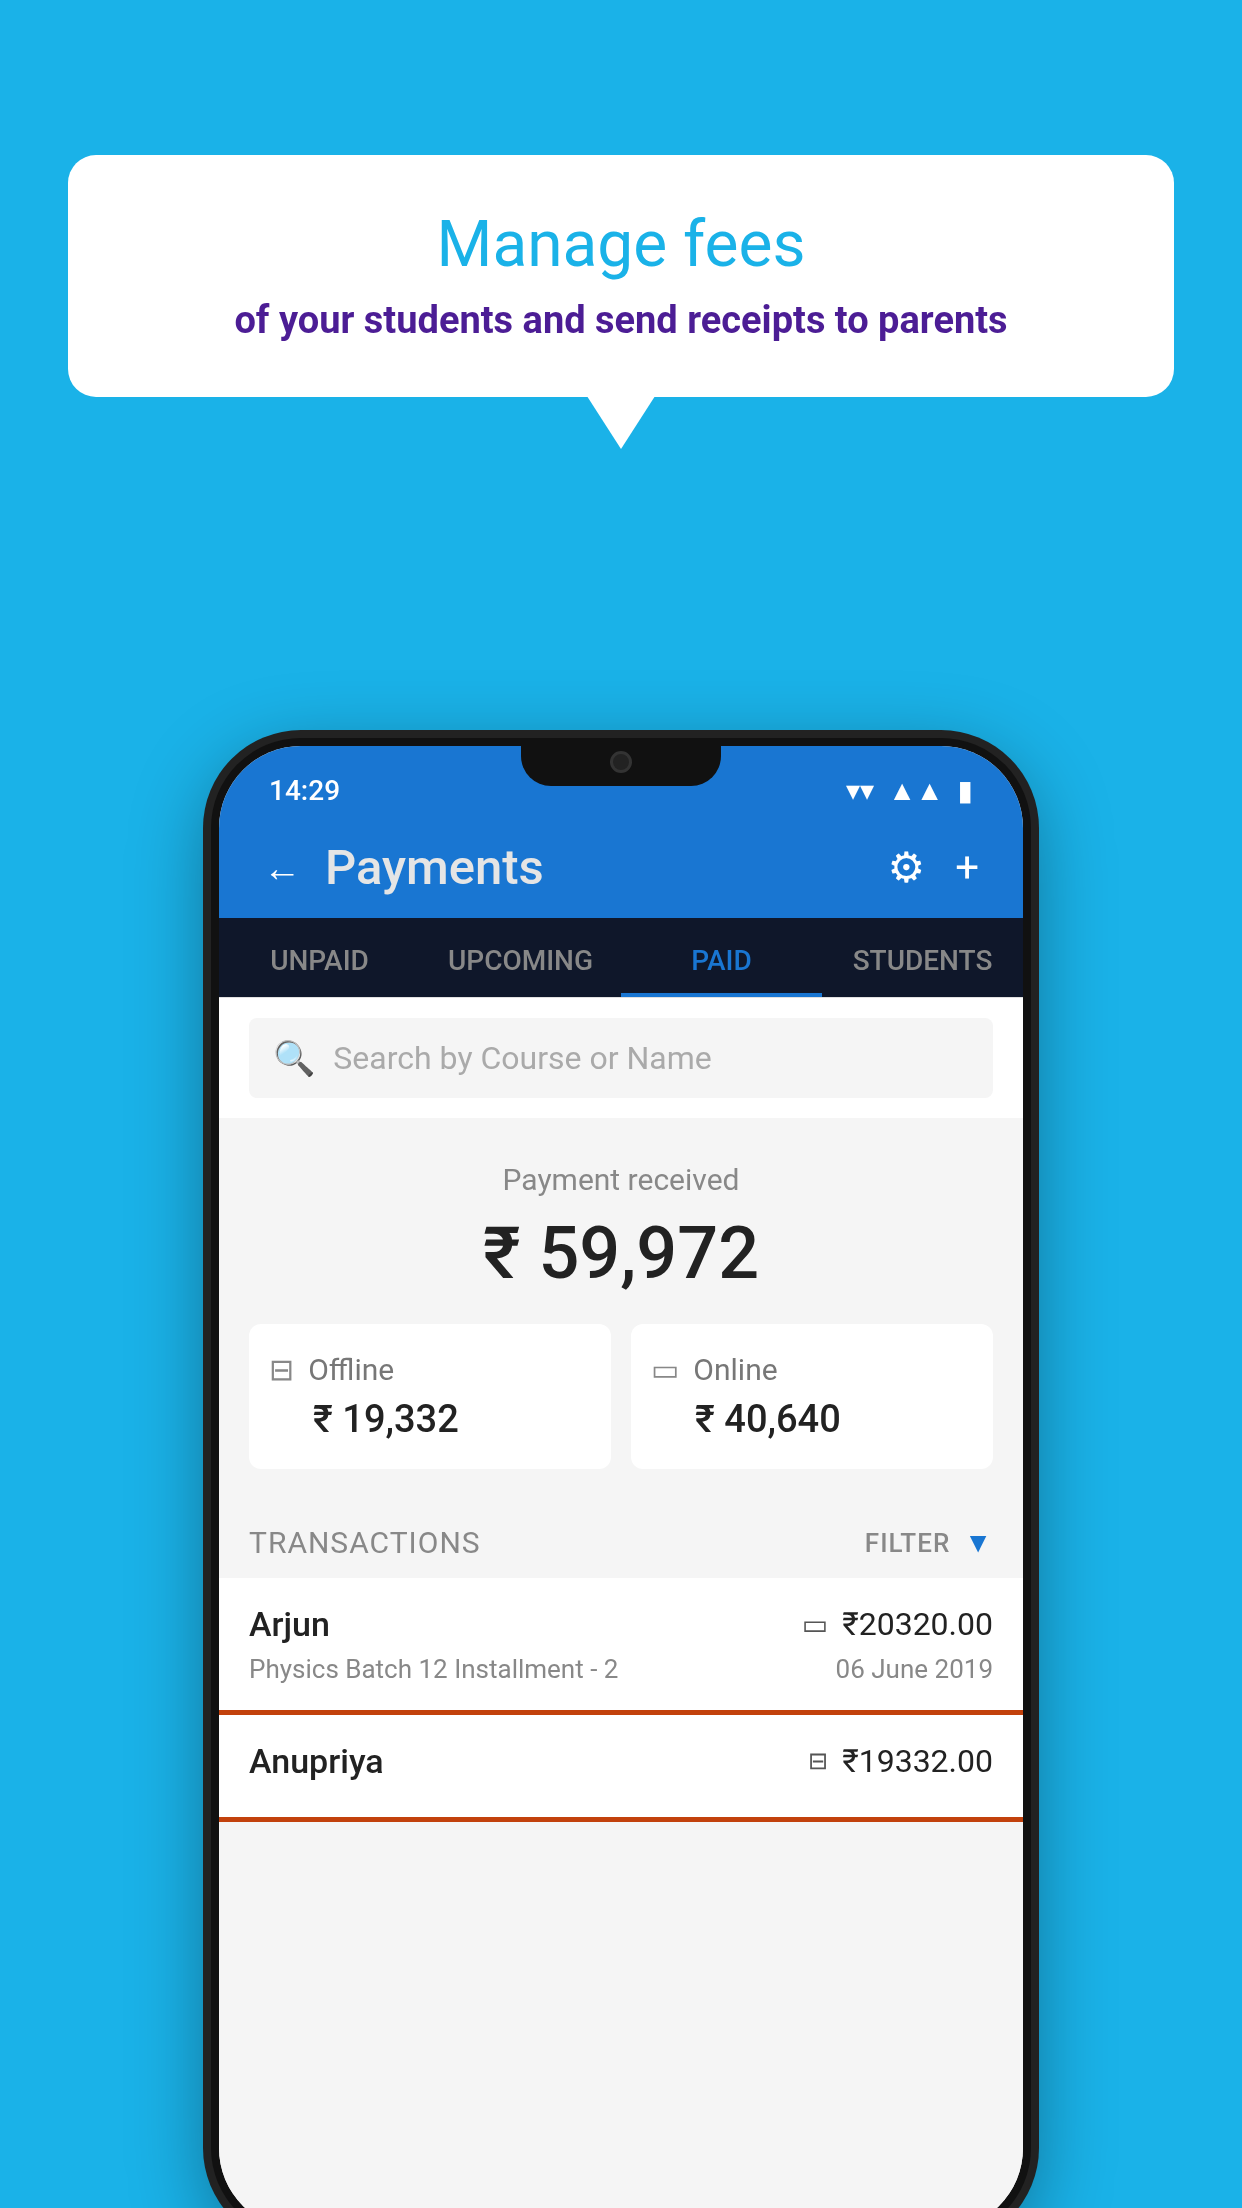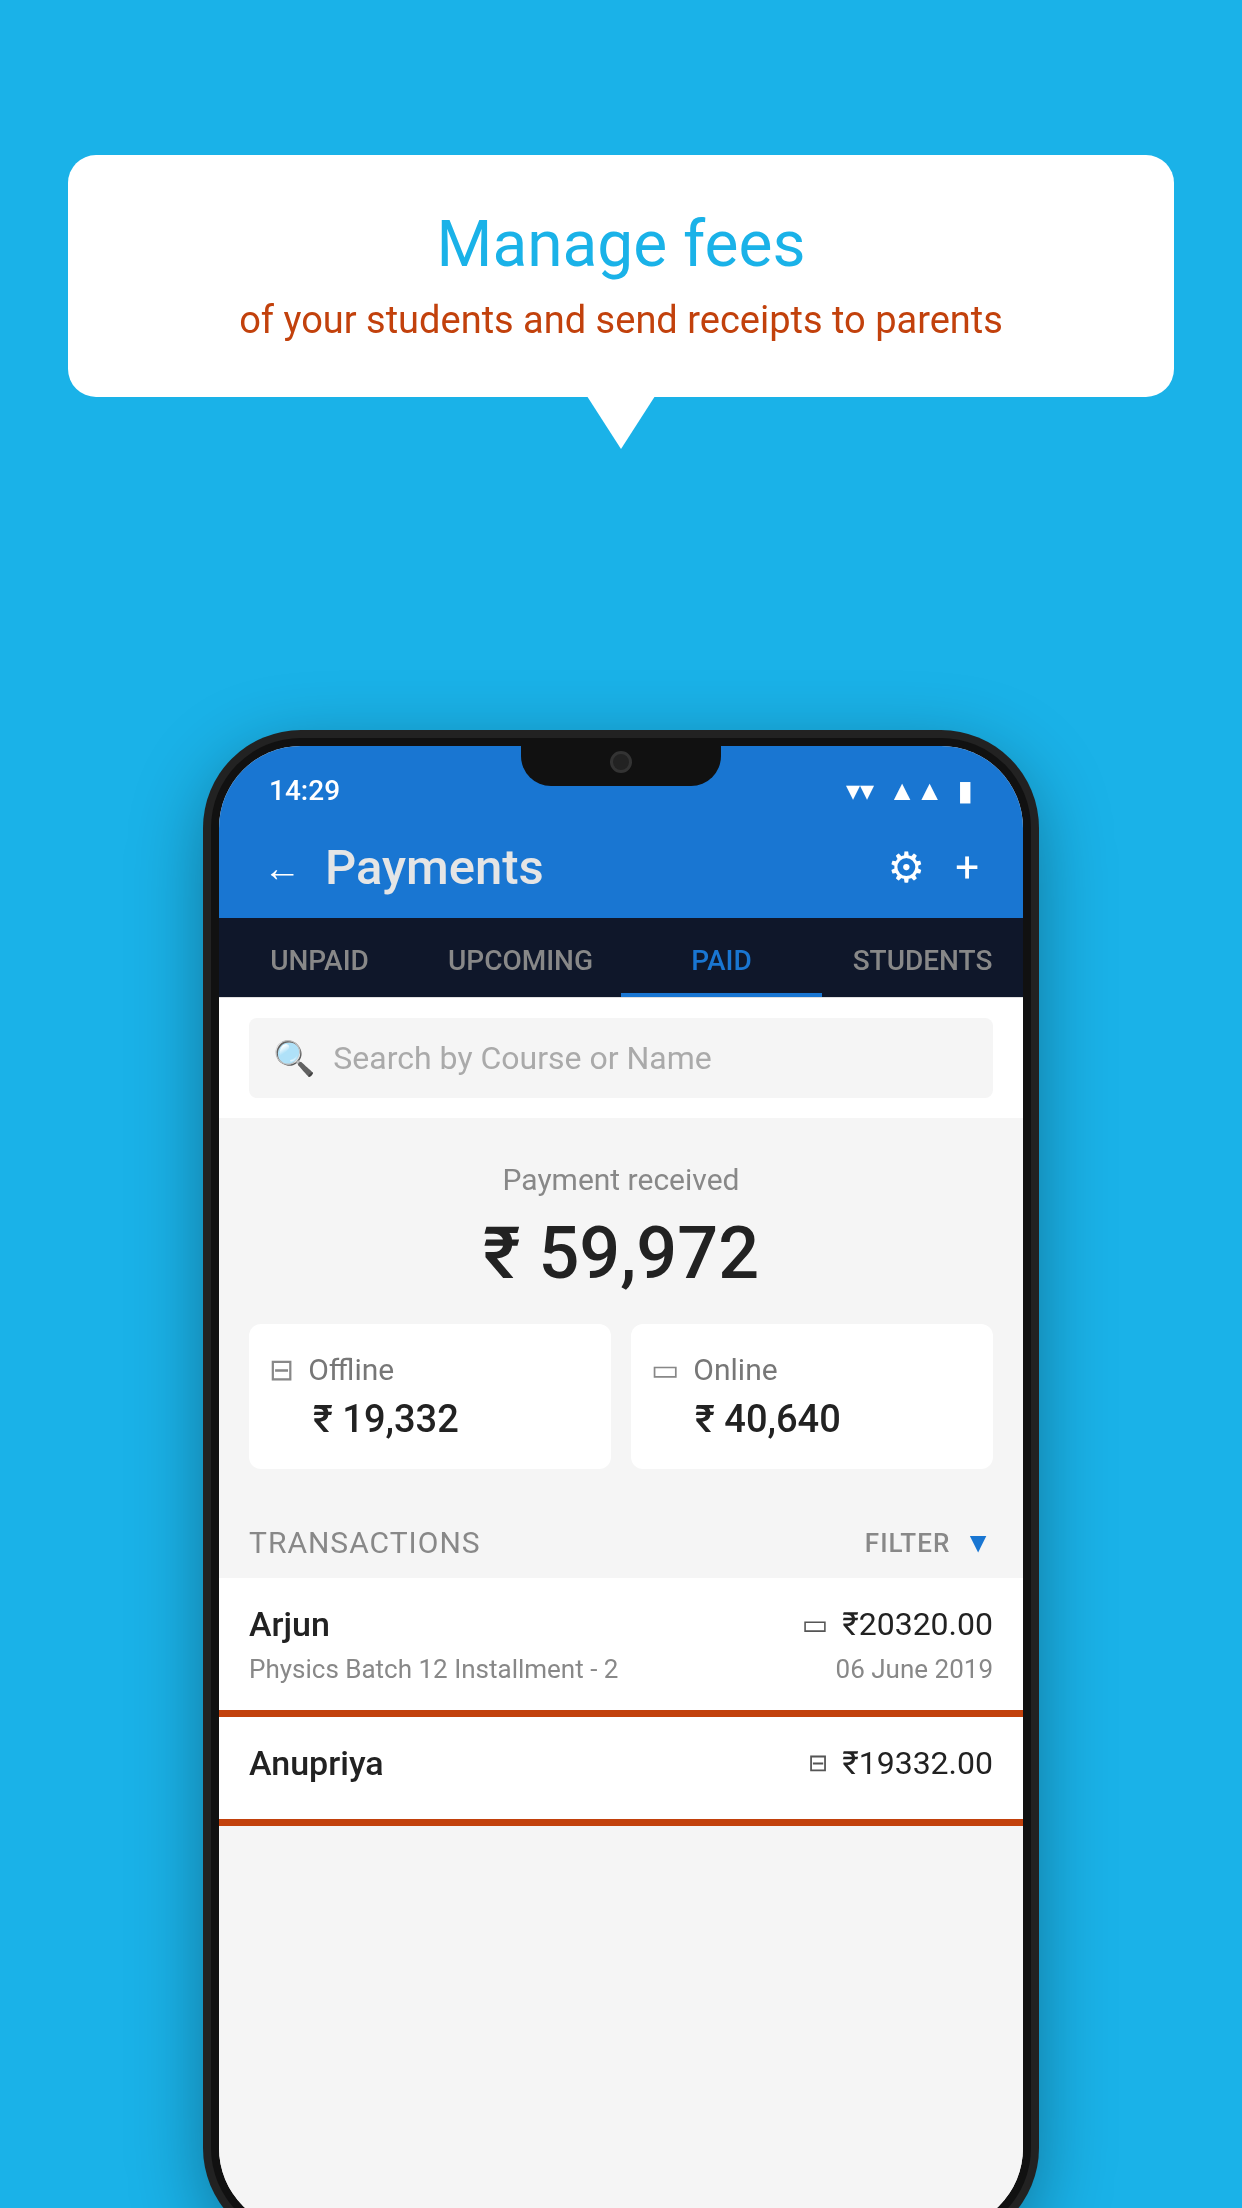--- a/index.html
+++ b/index.html
@@ -41,22 +41,22 @@
     .bubble-title {
       font-size: 64px;
       color: #1ab2e8;
       font-weight: 400;
       line-height: 1.1;
       margin-bottom: 18px;
     }
 
     .bubble-subtitle {
       font-size: 38px;
-      color: #c2410c;
-      font-weight: 400;
+      color: #4c1d95;
+      font-weight: 700;
     }
 
     
     .phone-frame {
       position: absolute;
       bottom: -30px;
       left: 50%;
       transform: translateX(-50%);
       width: 820px;
       height: 1500px;
@@ -345,21 +345,21 @@
       font-size: 28px;
     }
 
     
     .transaction-list {
       background: white;
     }
 
     .transaction-item {
       padding: 26px 30px;
-      border-bottom: 7px solid #c2410c;
+      border-bottom: 5px solid #c2410c;
     }
 
     .transaction-row1 {
       display: flex;
       justify-content: space-between;
       align-items: center;
       margin-bottom: 10px;
     }
 
     .transaction-name {

